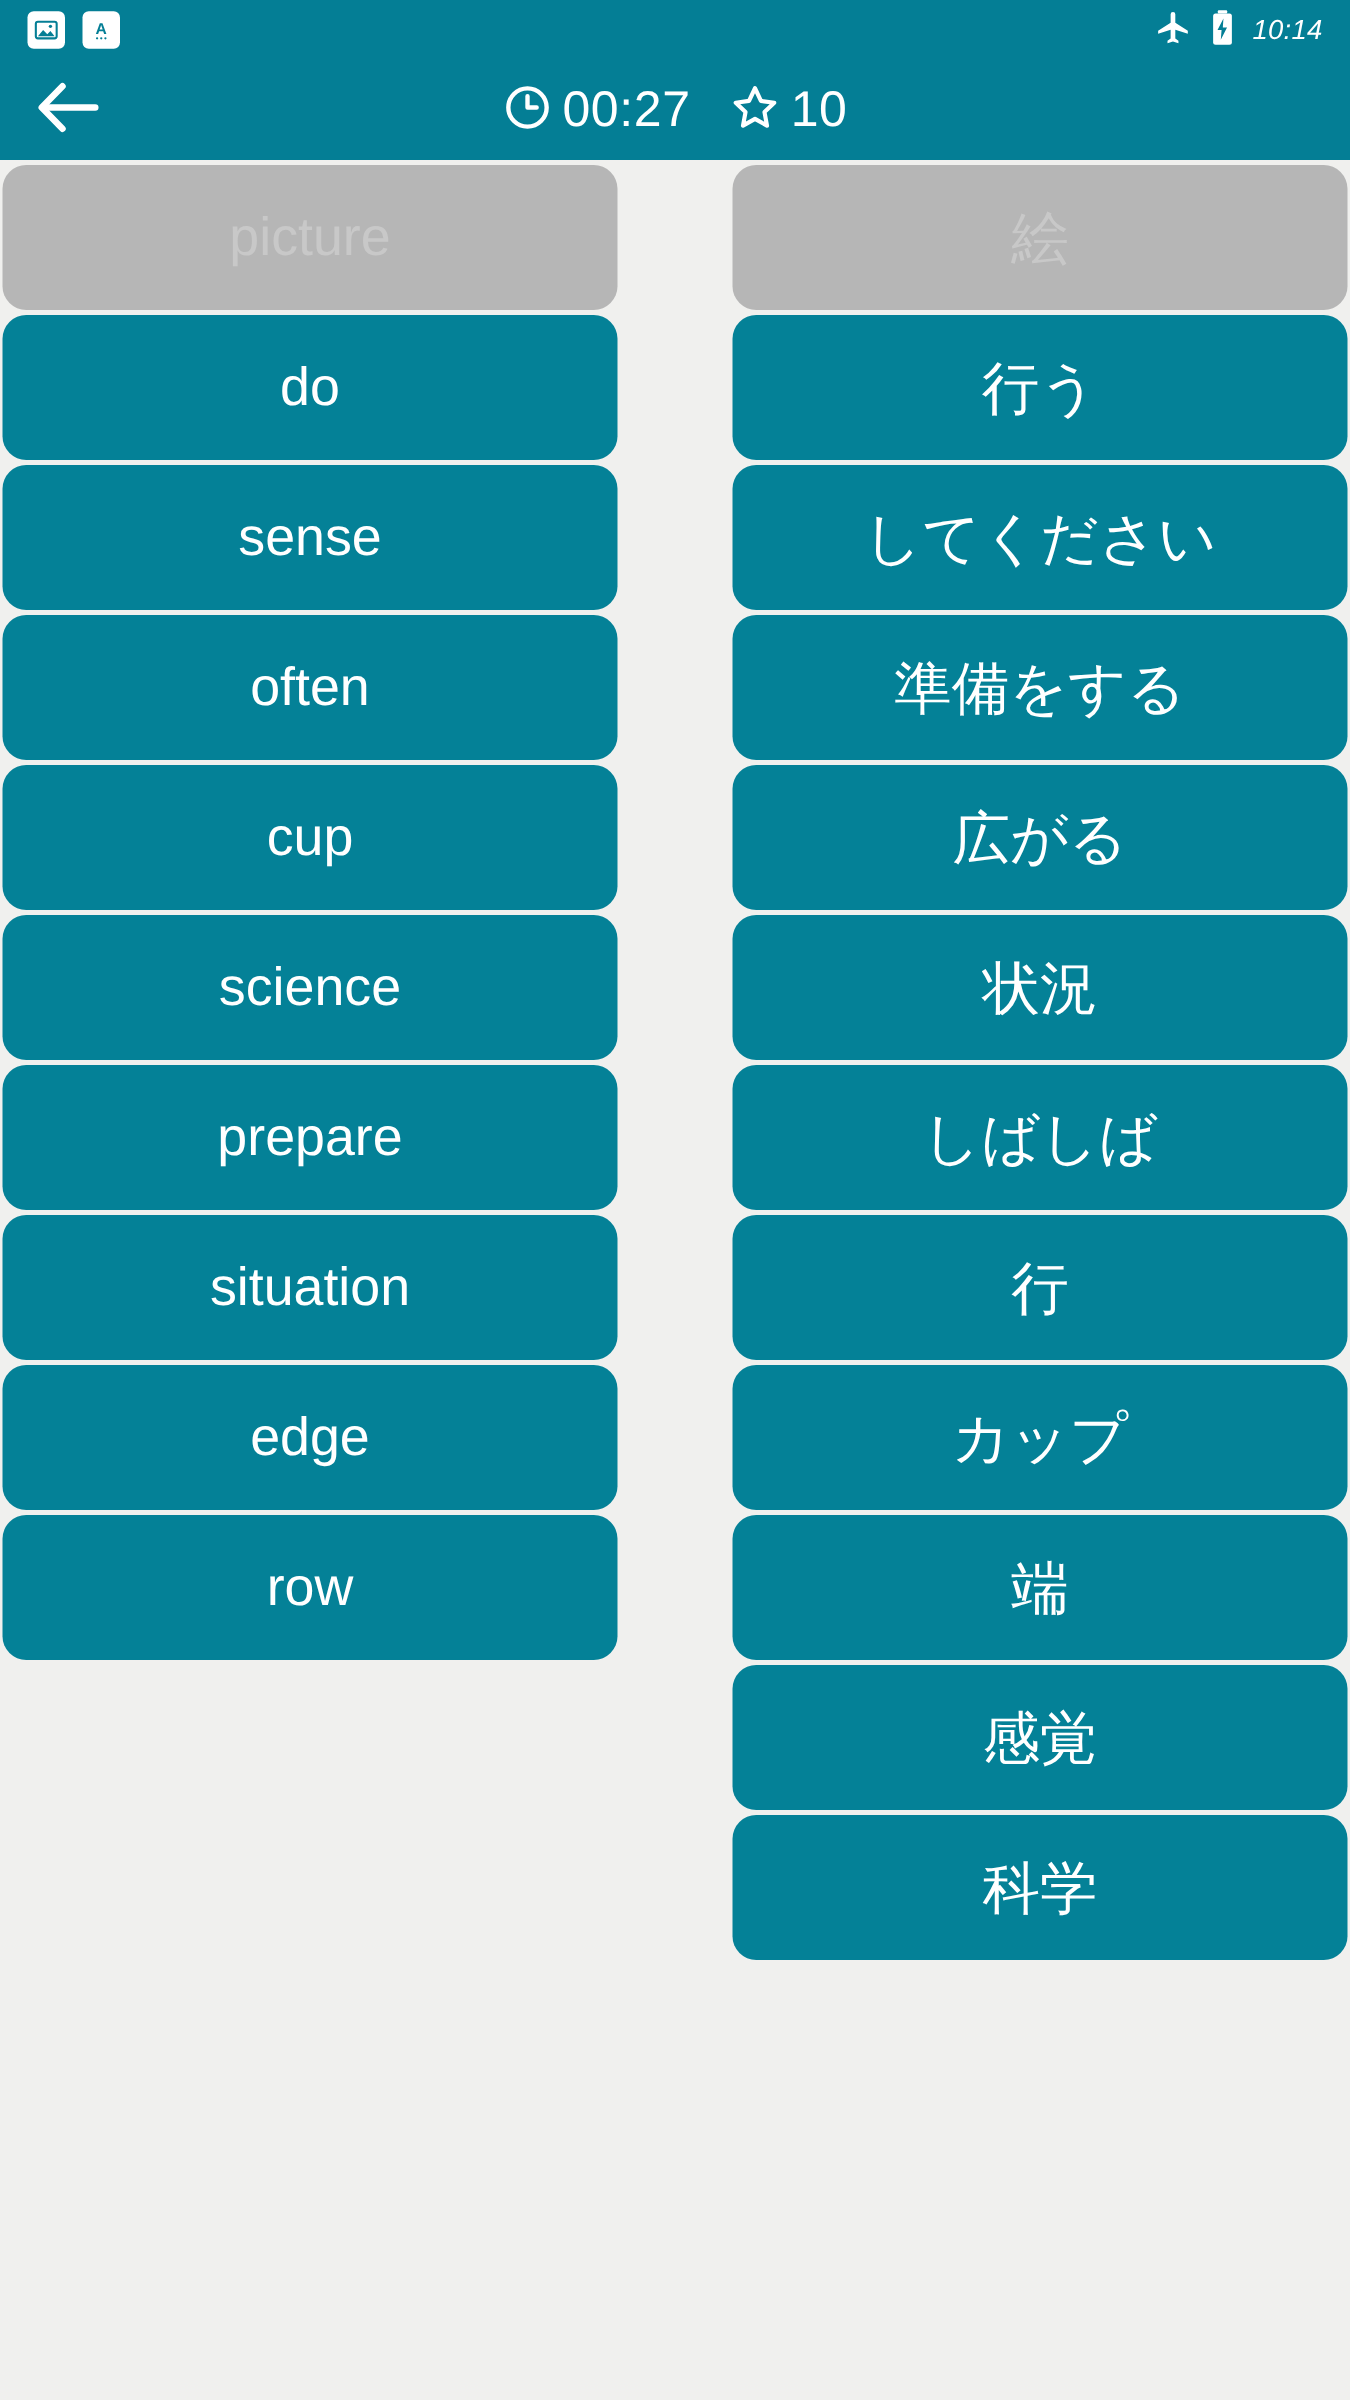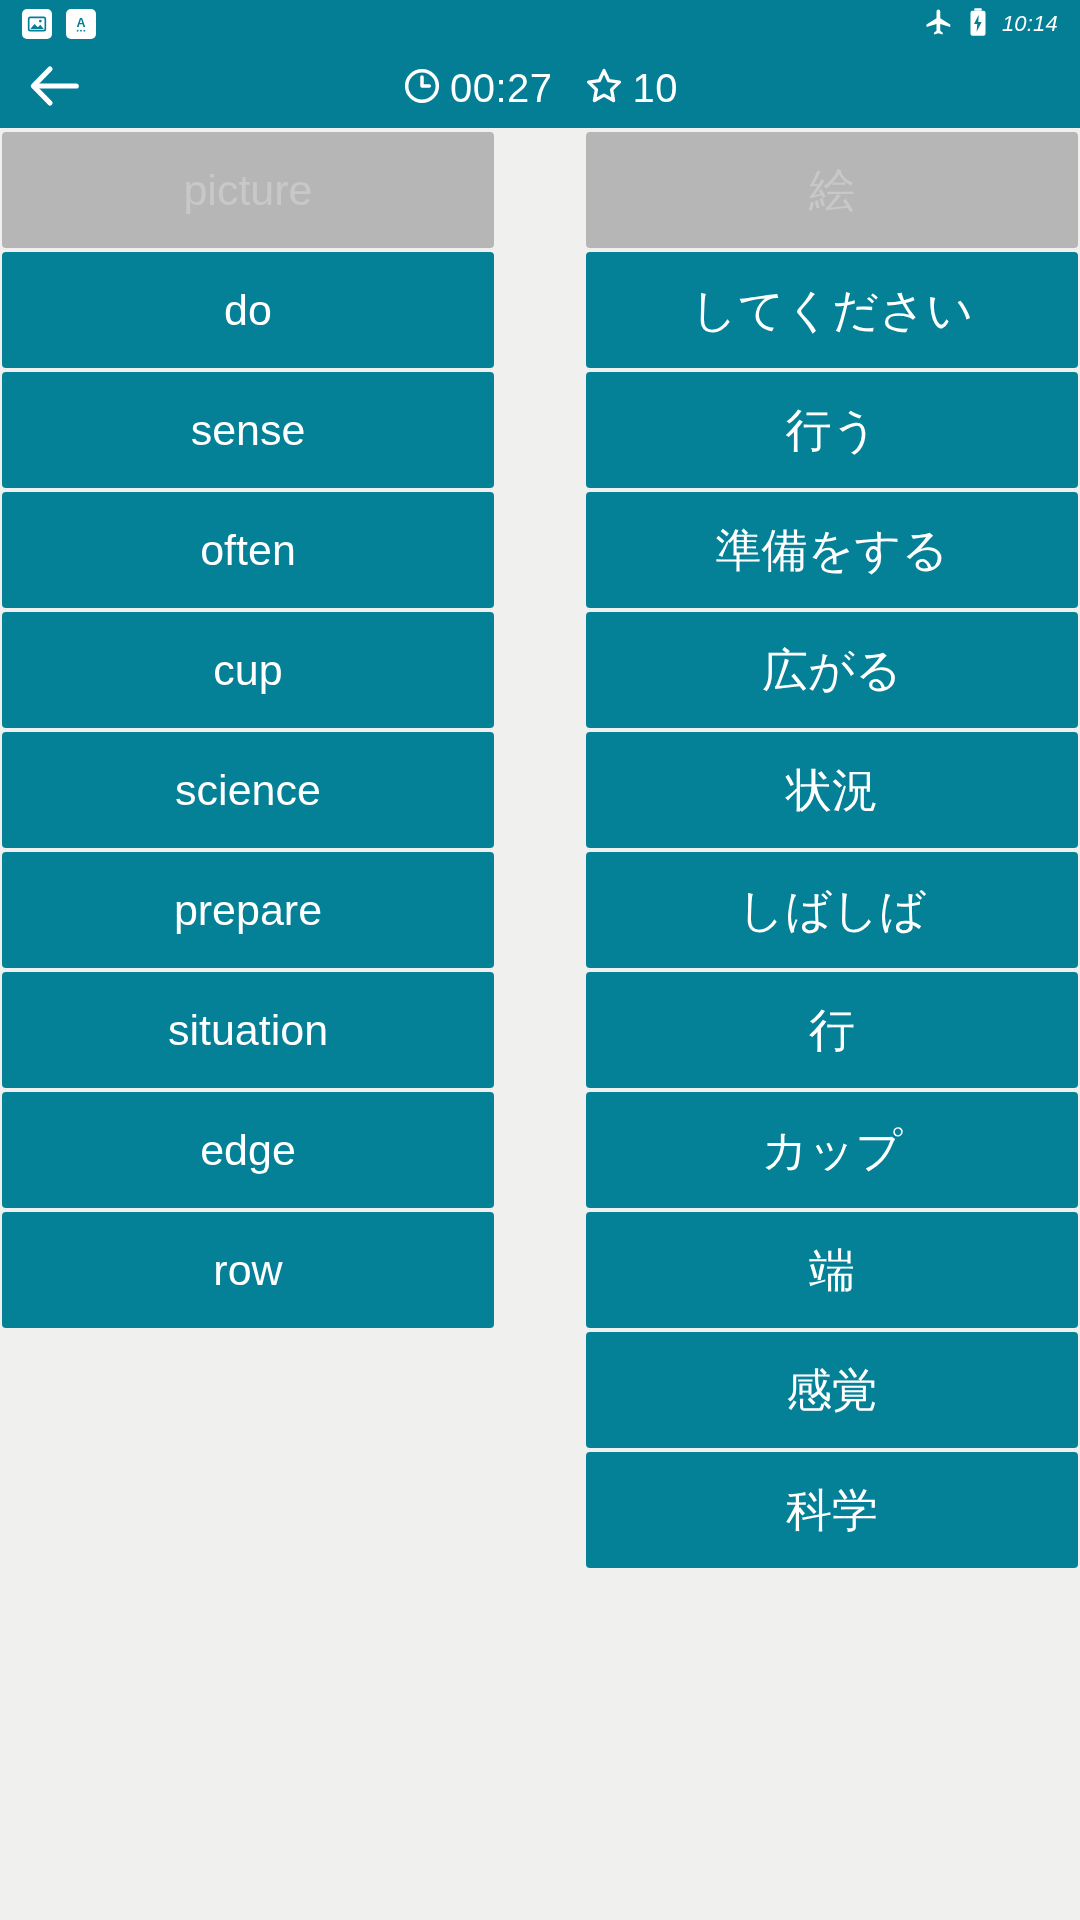--- a/index.html
+++ b/index.html
@@ -71,21 +71,21 @@
     flex-direction:column;
     padding:4px 0 0 0;
   }
   .col-left{ padding-left:2px; padding-right:46px; }
   .col-right{ padding-left:46px; padding-right:2px; }
 
   .tile{
     height:116px;
     flex:0 0 116px;
     margin-bottom:4px;
-    border-radius:4px;
+    border-radius:19px;
     background:#048197;
     color:#ffffff;
     display:flex;
     align-items:center;
     justify-content:center;
     font-size:43px;
     line-height:1;
     user-select:none;
   }
   .tile.jp{ font-size:46px; }
@@ -173,22 +173,22 @@
       <div class="tile">often</div>
       <div class="tile">cup</div>
       <div class="tile">science</div>
       <div class="tile">prepare</div>
       <div class="tile">situation</div>
       <div class="tile">edge</div>
       <div class="tile">row</div>
     </div>
   <div class="column col-right">
       <div class="tile jp matched">絵</div>
+      <div class="tile jp">行う</div>
       <div class="tile jp">してください</div>
-      <div class="tile jp">行う</div>
       <div class="tile jp">準備をする</div>
       <div class="tile jp">広がる</div>
       <div class="tile jp">状況</div>
       <div class="tile jp">しばしば</div>
       <div class="tile jp">行</div>
       <div class="tile jp">カップ</div>
       <div class="tile jp">端</div>
       <div class="tile jp">感覚</div>
       <div class="tile jp">科学</div>
     </div>

